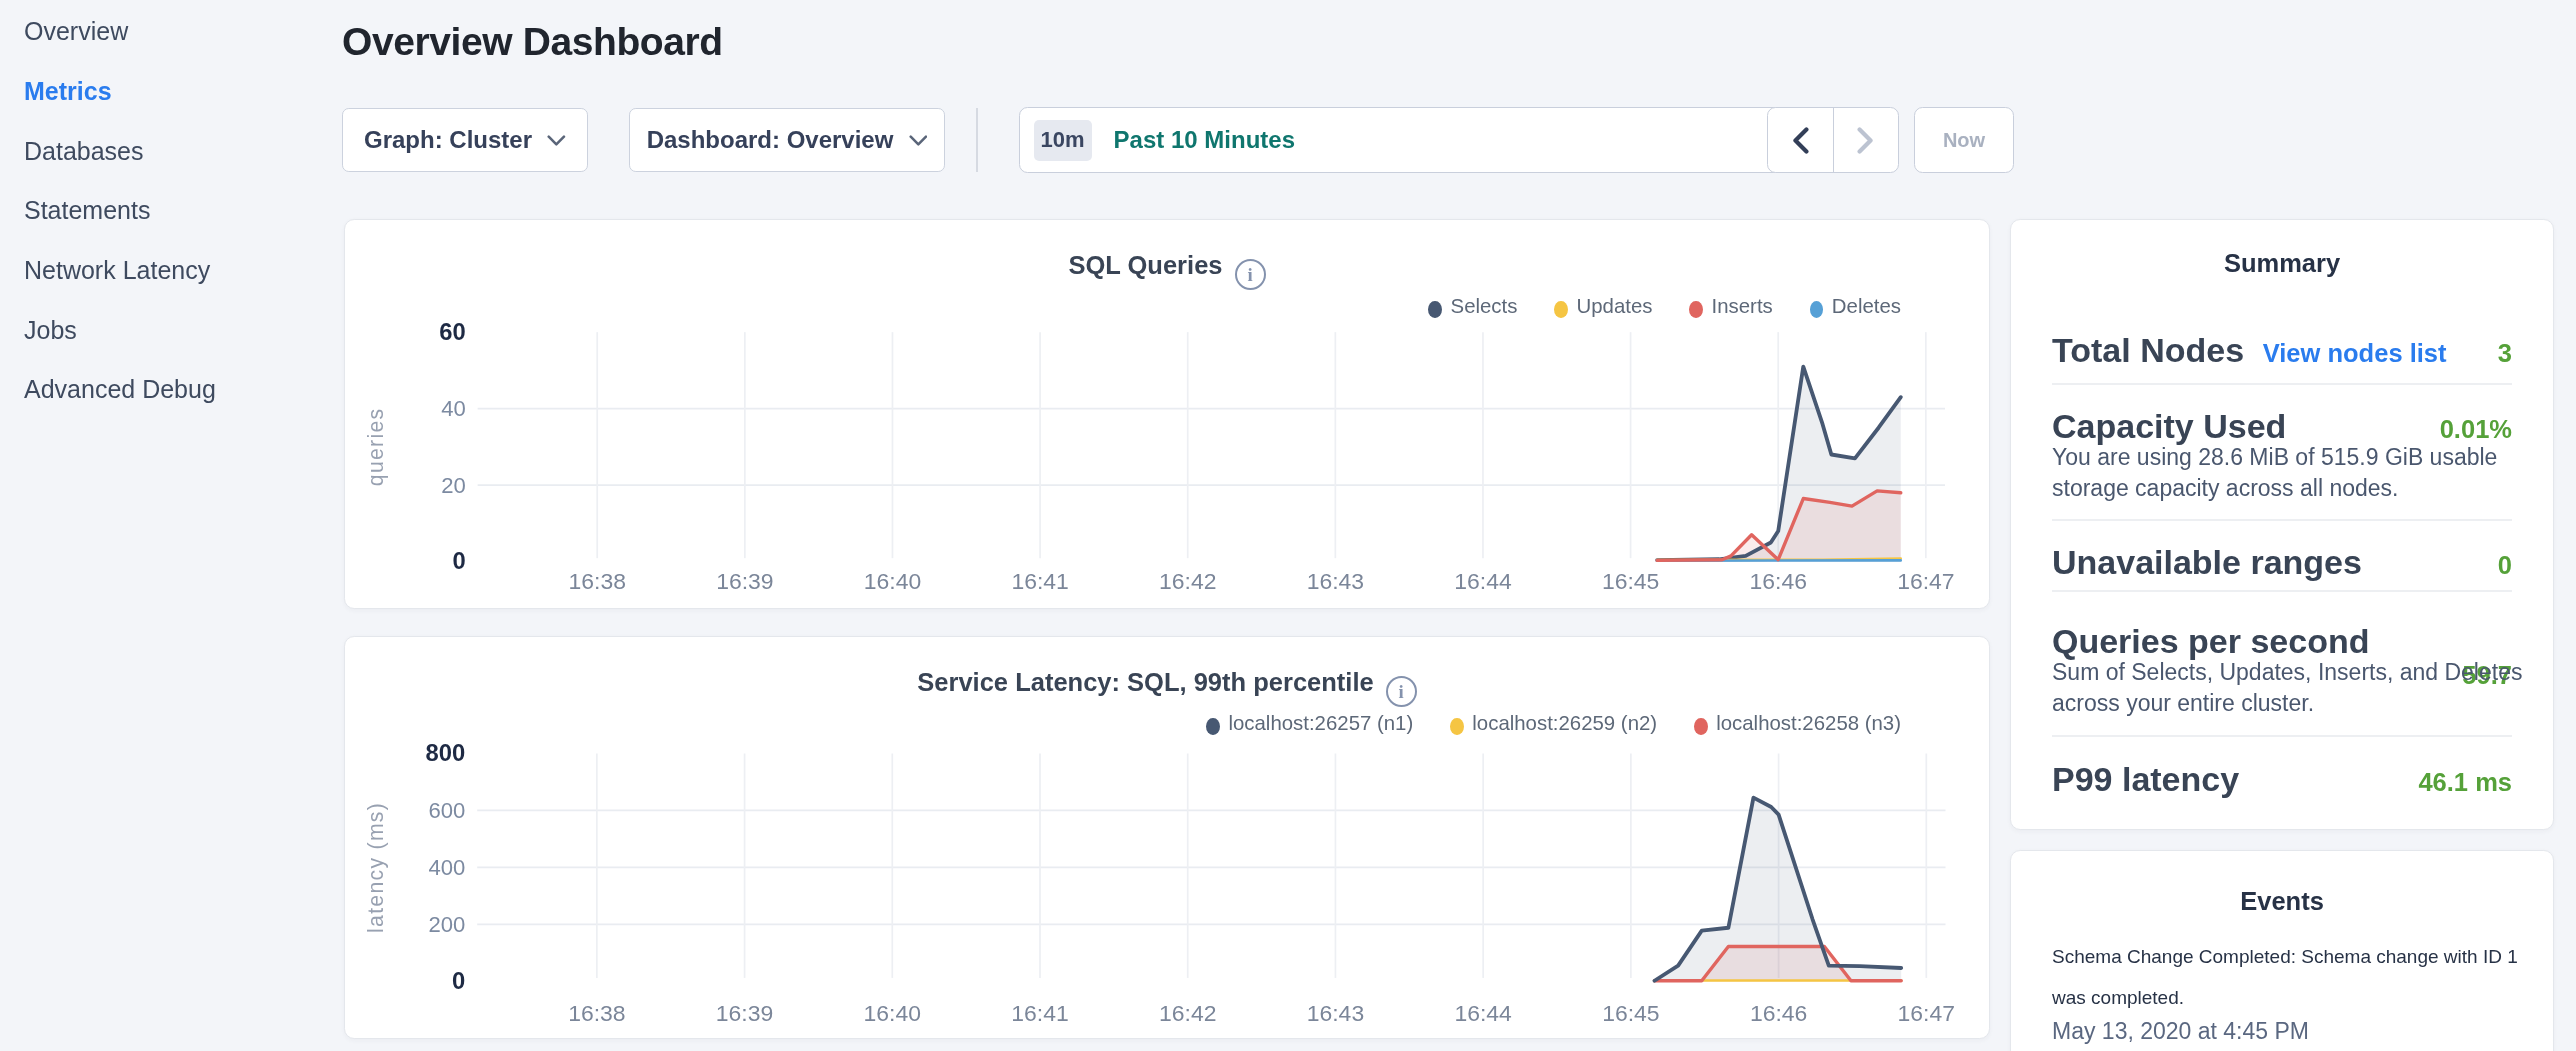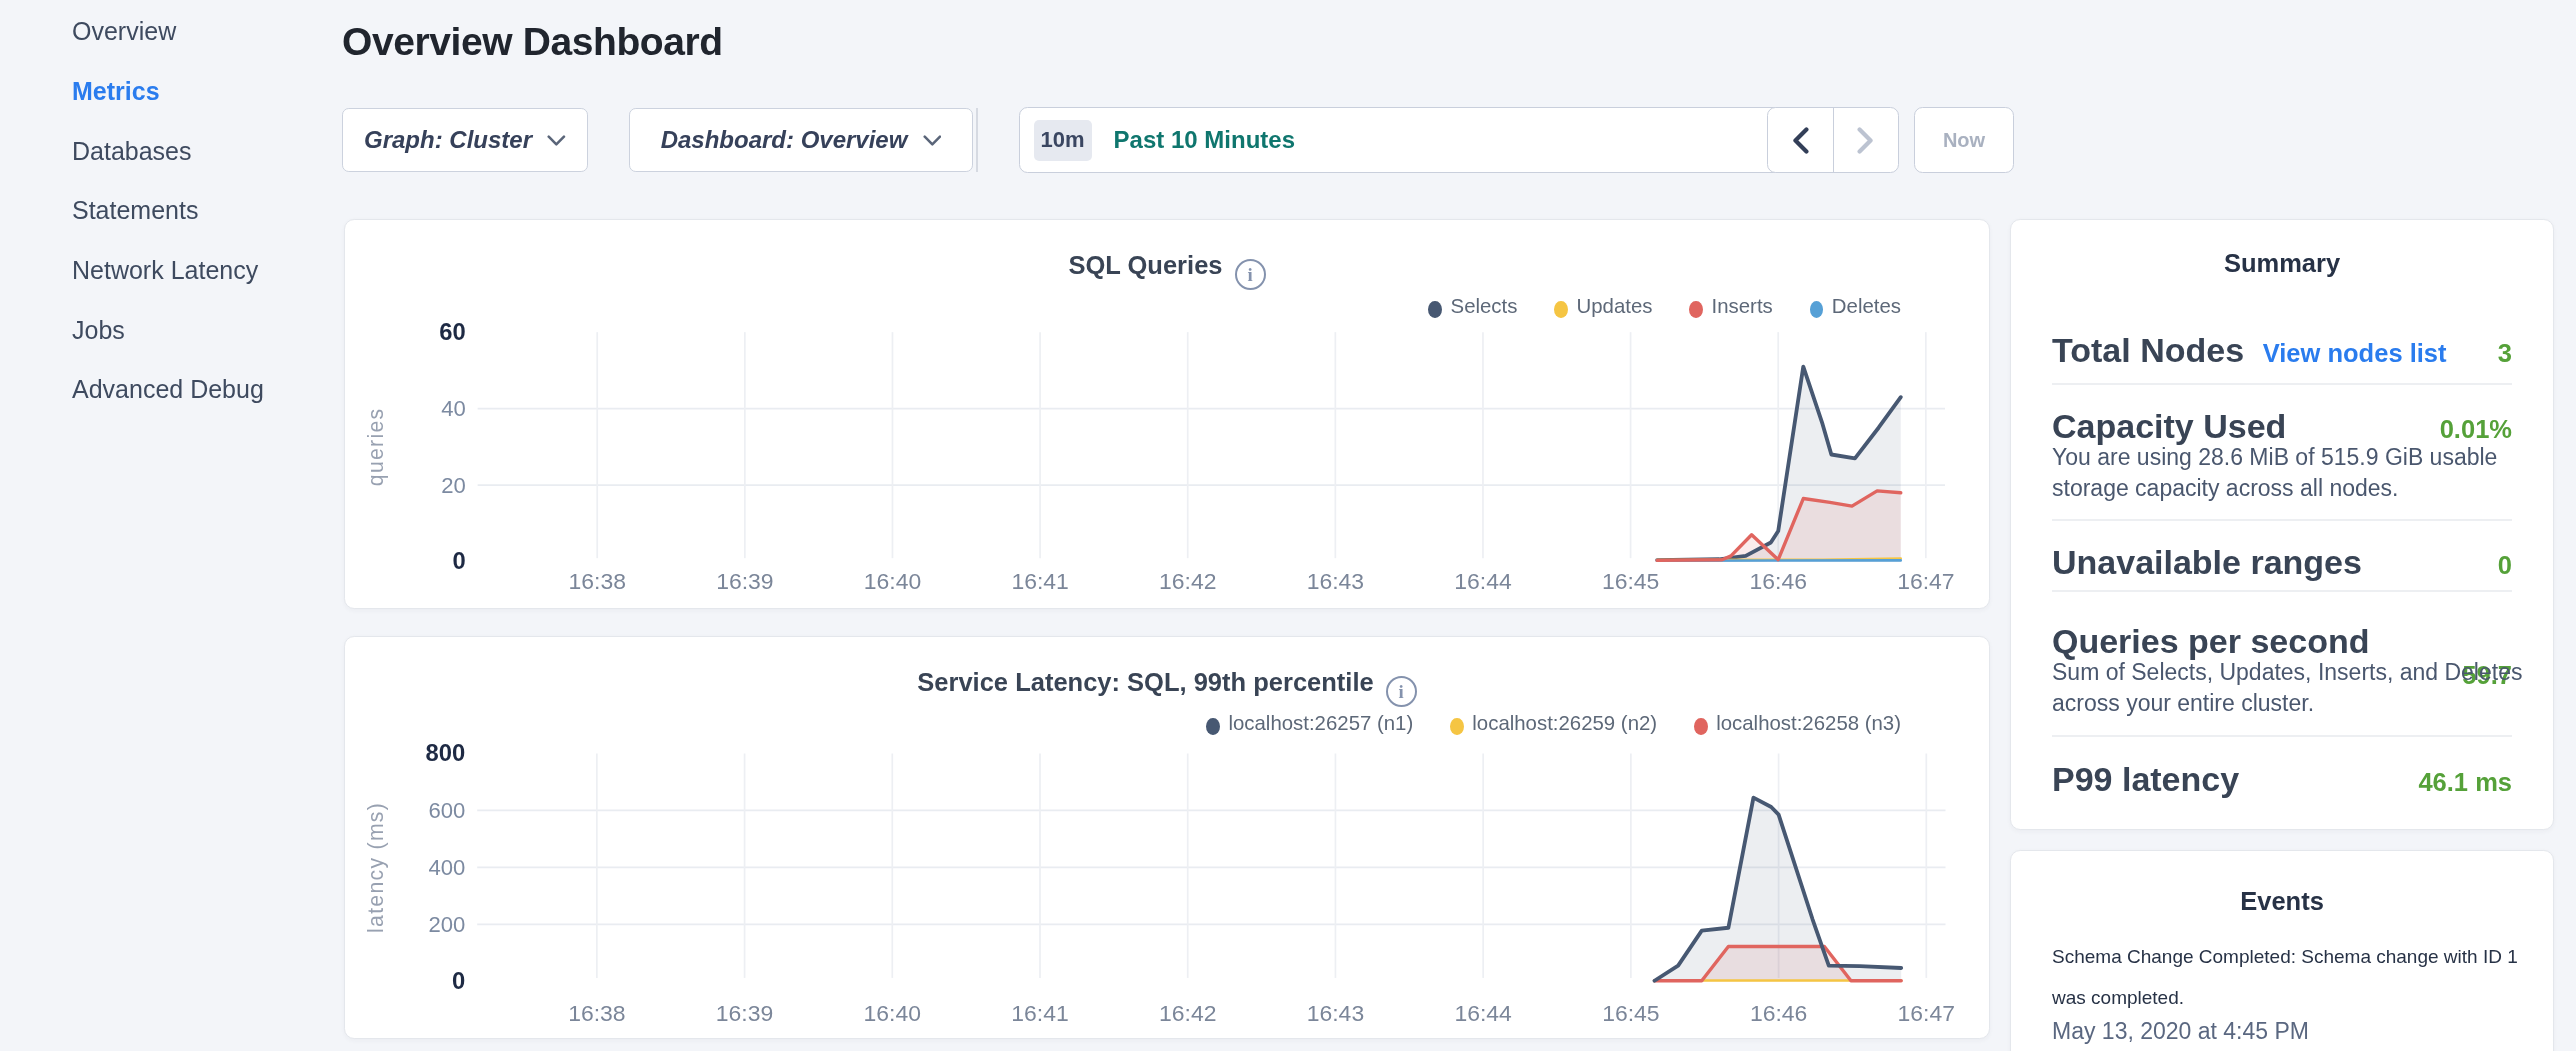--- a/index.html
+++ b/index.html
@@ -1,29 +1,29 @@
 <!DOCTYPE html>
 <html style="font-size:13.6px"><head>
 <meta charset="utf-8">
 <style>
   * { margin:0; padding:0; box-sizing:border-box; }
   html,body { background:#f3f5f9; }
   body { font-family:"Liberation Sans","DejaVu Sans",sans-serif; }
   .page { position:relative; width:2576px; height:1051px; background:#f3f5f9; overflow:hidden; }
 
   
-  .sidebar { position:absolute; left:0; top:0; width:323px; height:903px;margin-left:48px; }
+  .sidebar { position:absolute; left:0; top:0; width:323px; height:903px; }
   .side-item { position:absolute; left:24px; height:29px; font-size:25px; color:#3e4a5f; cursor:pointer; white-space:nowrap; }
   .side-item.active { color:#2a7cee; font-weight:bold; }
 
   
   .page-title { position:absolute; left:342px; top:20.4px; font-size:39px; font-weight:600; color:#20252e; letter-spacing:-0.4px; }
   .dropdown { position:absolute; top:108px; height:64px; background:#fff; border:1.7px solid #ccd2de; border-radius:6.8px;
               display:flex; align-items:center; justify-content:center; gap:15.3px; cursor:pointer; }
-  .dropdown .dd-label { font-size:24px; font-weight:bold; color:#36415a;font-style:italic; }
+  .dropdown .dd-label { font-size:24px; font-weight:bold; color:#36415a; }
   .vdivider { position:absolute; left:976px; top:108px; width:1.7px; height:64px; background:#d6dae2; }
 
   .timebox { position:absolute; left:1019px; top:107px; width:861px; height:66px; background:#fff; border:1.7px solid #c9cfdc;
              border-radius:8.5px; display:flex; align-items:center; cursor:pointer; }
   .time-badge { margin-left:13.6px; width:58px; height:41px; background:#e6e9f0; border-radius:5.1px;
                 display:flex; align-items:center; justify-content:center; font-size:22px; font-weight:bold; color:#3a4661; }
   .time-label { margin-left:22px; font-size:24px; font-weight:bold; color:#0f766e; flex:1; }
   .time-chevron { margin-right:29px; }
 
   .arrowgroup { position:absolute; left:1767px; top:107px; width:132px; height:66px; background:#fff; border:1.7px solid #c9cfdc;
@@ -80,21 +80,21 @@
 
   <h1 class="page-title">Overview Dashboard</h1>
 
   <div class="dropdown" style="left:342px; width:246px;">
     <span class="dd-label">Graph: Cluster</span>
     <svg width="18.7" height="11" viewBox="0 0 22 13">
       <polyline points="2,2 11,11 20,2" fill="none" stroke="#5a6579" stroke-width="3" stroke-linecap="round" stroke-linejoin="round"></polyline>
     </svg>
   </div>
 
-  <div class="dropdown" style="left:629px; width:344px;">
+  <div class="dropdown" style="left:629px; width:316px;">
     <span class="dd-label">Dashboard: Overview</span>
     <svg width="18.7" height="11" viewBox="0 0 22 13">
       <polyline points="2,2 11,11 20,2" fill="none" stroke="#5a6579" stroke-width="3" stroke-linecap="round" stroke-linejoin="round"></polyline>
     </svg>
   </div>
 
   <div class="vdivider"></div>
 
   <div class="timebox">
     <span class="time-badge">10m</span>

